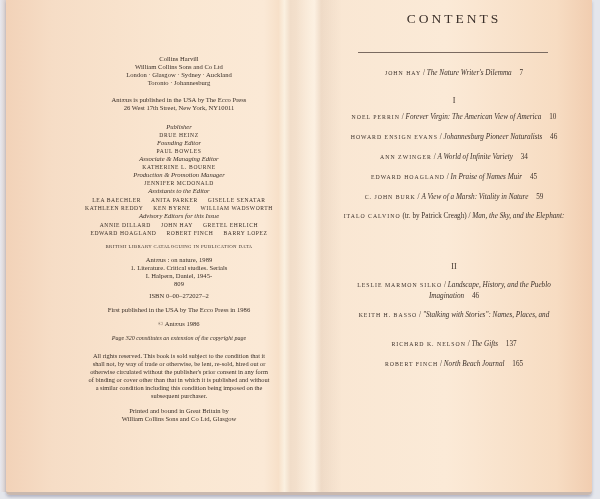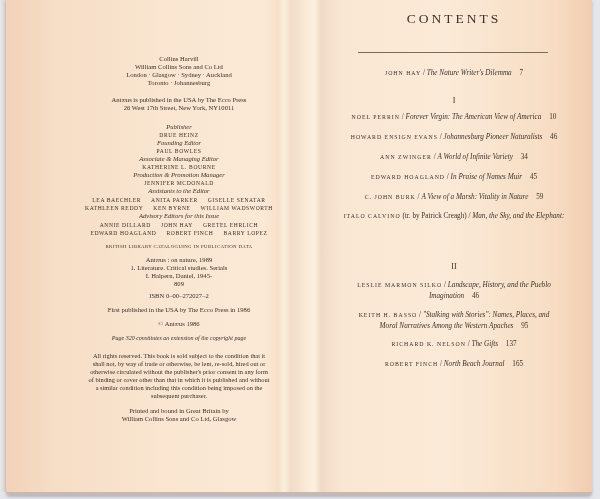--- a/index.html
+++ b/index.html
@@ -182,24 +182,20 @@
         <span class="title">Imagination</span>
         <span class="page-num">46</span>
       </div>
     </div>
     <div class="entry" style="top:310px">
       <div>
         <span class="author">KEITH H. BASSO</span>
         <span>/</span>
         <span class="title">"Stalking with Stories": Names, Places, and</span>
       </div>
-      <div>
-        <span class="title">Moral Narratives Among the Western Apaches</span>
-        <span class="page-num">95</span>
-      </div>
     </div>
     <div class="entry" style="top:339px">
       <span class="author">RICHARD K. NELSON</span>
       <span>/</span>
       <span class="title">The Gifts</span>
       <span class="page-num">137</span>
     </div>
     <div class="entry" style="top:359px">
       <span class="author">ROBERT FINCH</span>
       <span>/</span>

